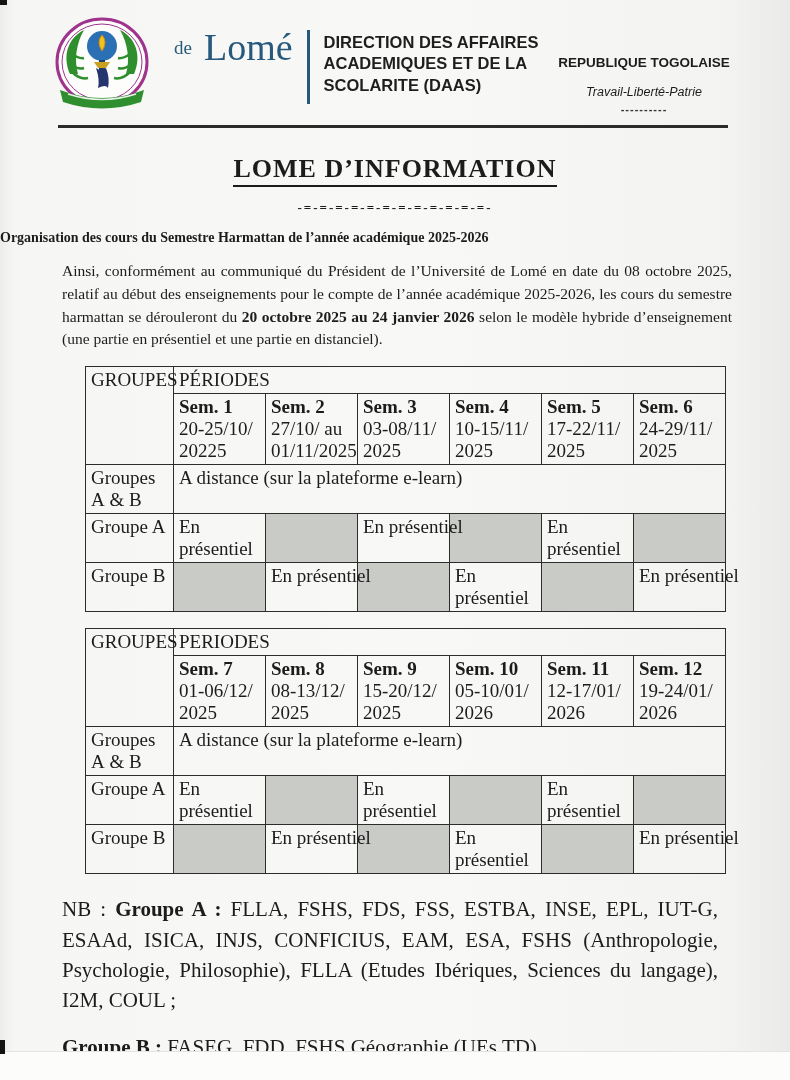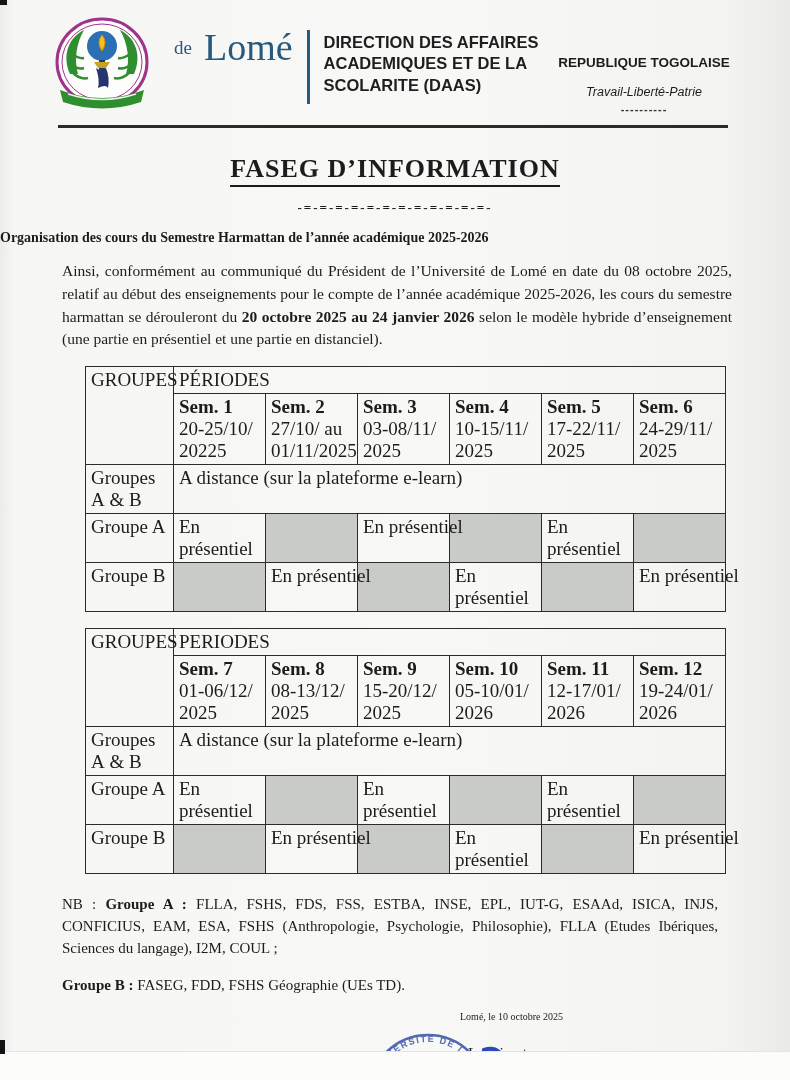--- a/index.html
+++ b/index.html
@@ -47,21 +47,21 @@
   .th-g{font-weight:bold;font-size:15px;}
   .sched .r-head td{height:22px;}
   .sched .r-sem td{height:54px;}
   .sched .r-ab td{height:34px;}
   .sched .r-a td{height:40px;}
   .sched .r-b td{height:44px;}
   .sem-name{font-weight:bold;}
   .shade{background:#c9ccc6;}
 
   
-  .nb{margin:20px 72px 0 62px;font-size:15px;line-height:1.45;text-align:justify;}
+  .nb{margin:20px 72px 0 62px;font-size:21px;line-height:1.45;text-align:justify;}
   .nb-b{margin-top:16px;}
   .b{font-weight:bold;}
 
   
   .date-line{margin:14px 0 0 460px;font-size:10px;}
   .sig-area{position:relative;height:128px;margin-top:4px;}
   .role{position:absolute;left:468px;top:18px;font-size:15.5px;}
   .stamp{position:absolute;left:352px;top:4px;}
   .sig-svg{position:absolute;left:400px;top:12px;}
   .sig-name{position:absolute;left:452px;top:92px;font-size:15.5px;font-weight:bold;border-bottom:2px solid #111;padding-bottom:1px;}
@@ -95,21 +95,21 @@
 
   <div class="hright">
     <div class="rep">REPUBLIQUE TOGOLAISE</div>
     <div class="motto">Travail-Liberté-Patrie</div>
     <div class="mdash">----------</div>
   </div>
 </div>
 
 <div class="hrule"></div>
 
-<div class="title"><span>FASEG D’INFORMATION</span></div>
+<div class="title"><span>LOME D’INFORMATION</span></div>
 <div class="sep">-=-=-=-=-=-=-=-=-=-=-=-=-</div>
 <div class="subtitle">Organisation des cours du Semestre Harmattan de l’année académique 2025-2026</div>
 
 <p class="intro"><span>Ainsi, conformément au communiqué du Président de l’Université de Lomé en date du 08 octobre 2025, relatif au début des enseignements pour le compte de l’année académique 2025-2026, les cours du semestre harmattan se dérouleront du </span><span class="b">20 octobre 2025 au 24 janvier 2026</span><span> selon le modèle hybride d’enseignement (une partie en présentiel et une partie en distanciel).</span></p>
 
 <table class="sched">
   <colgroup>
       <col class="c0">
       <col class="cn">
       <col class="cn">

